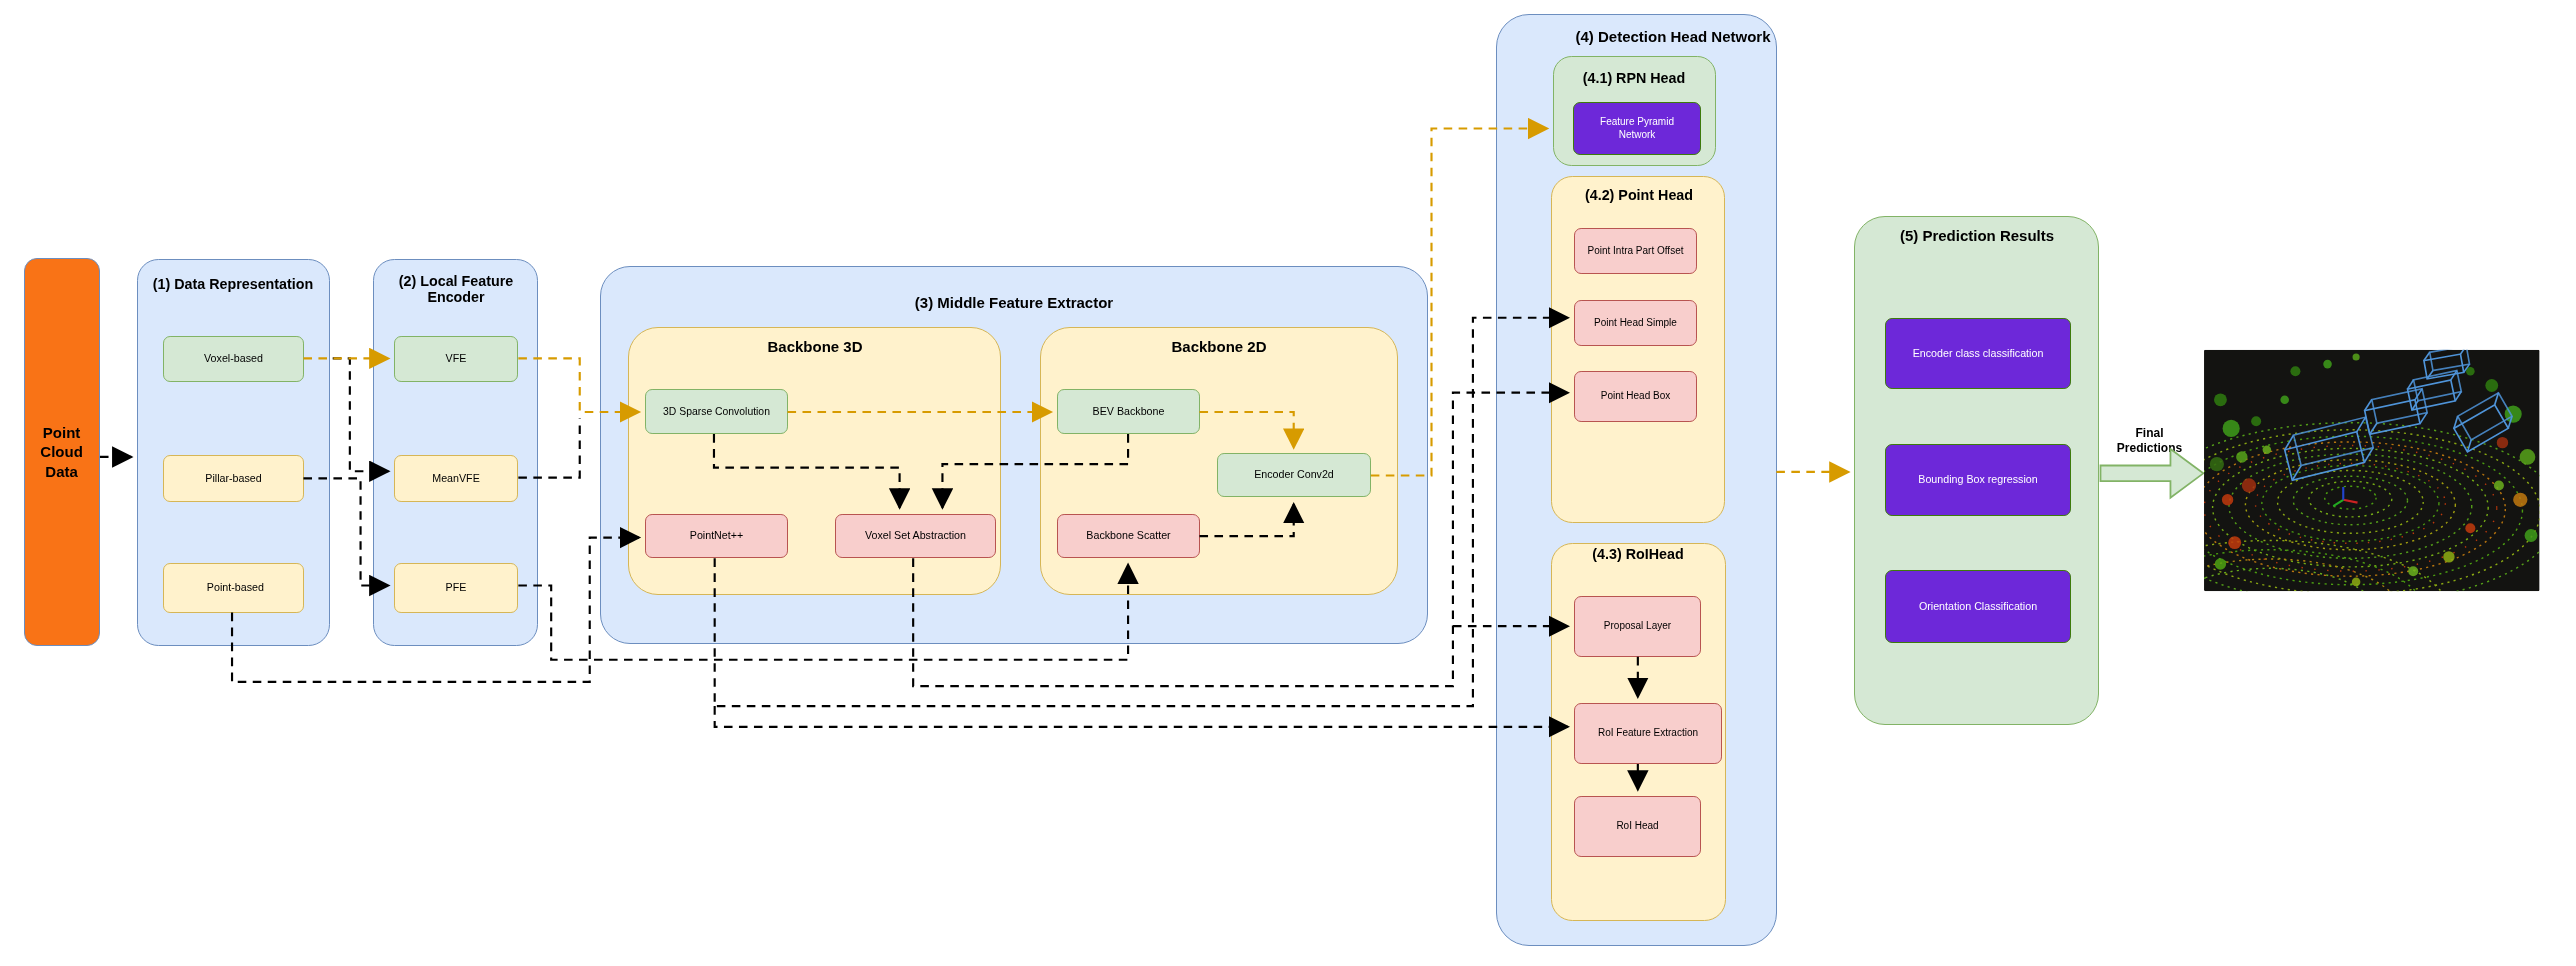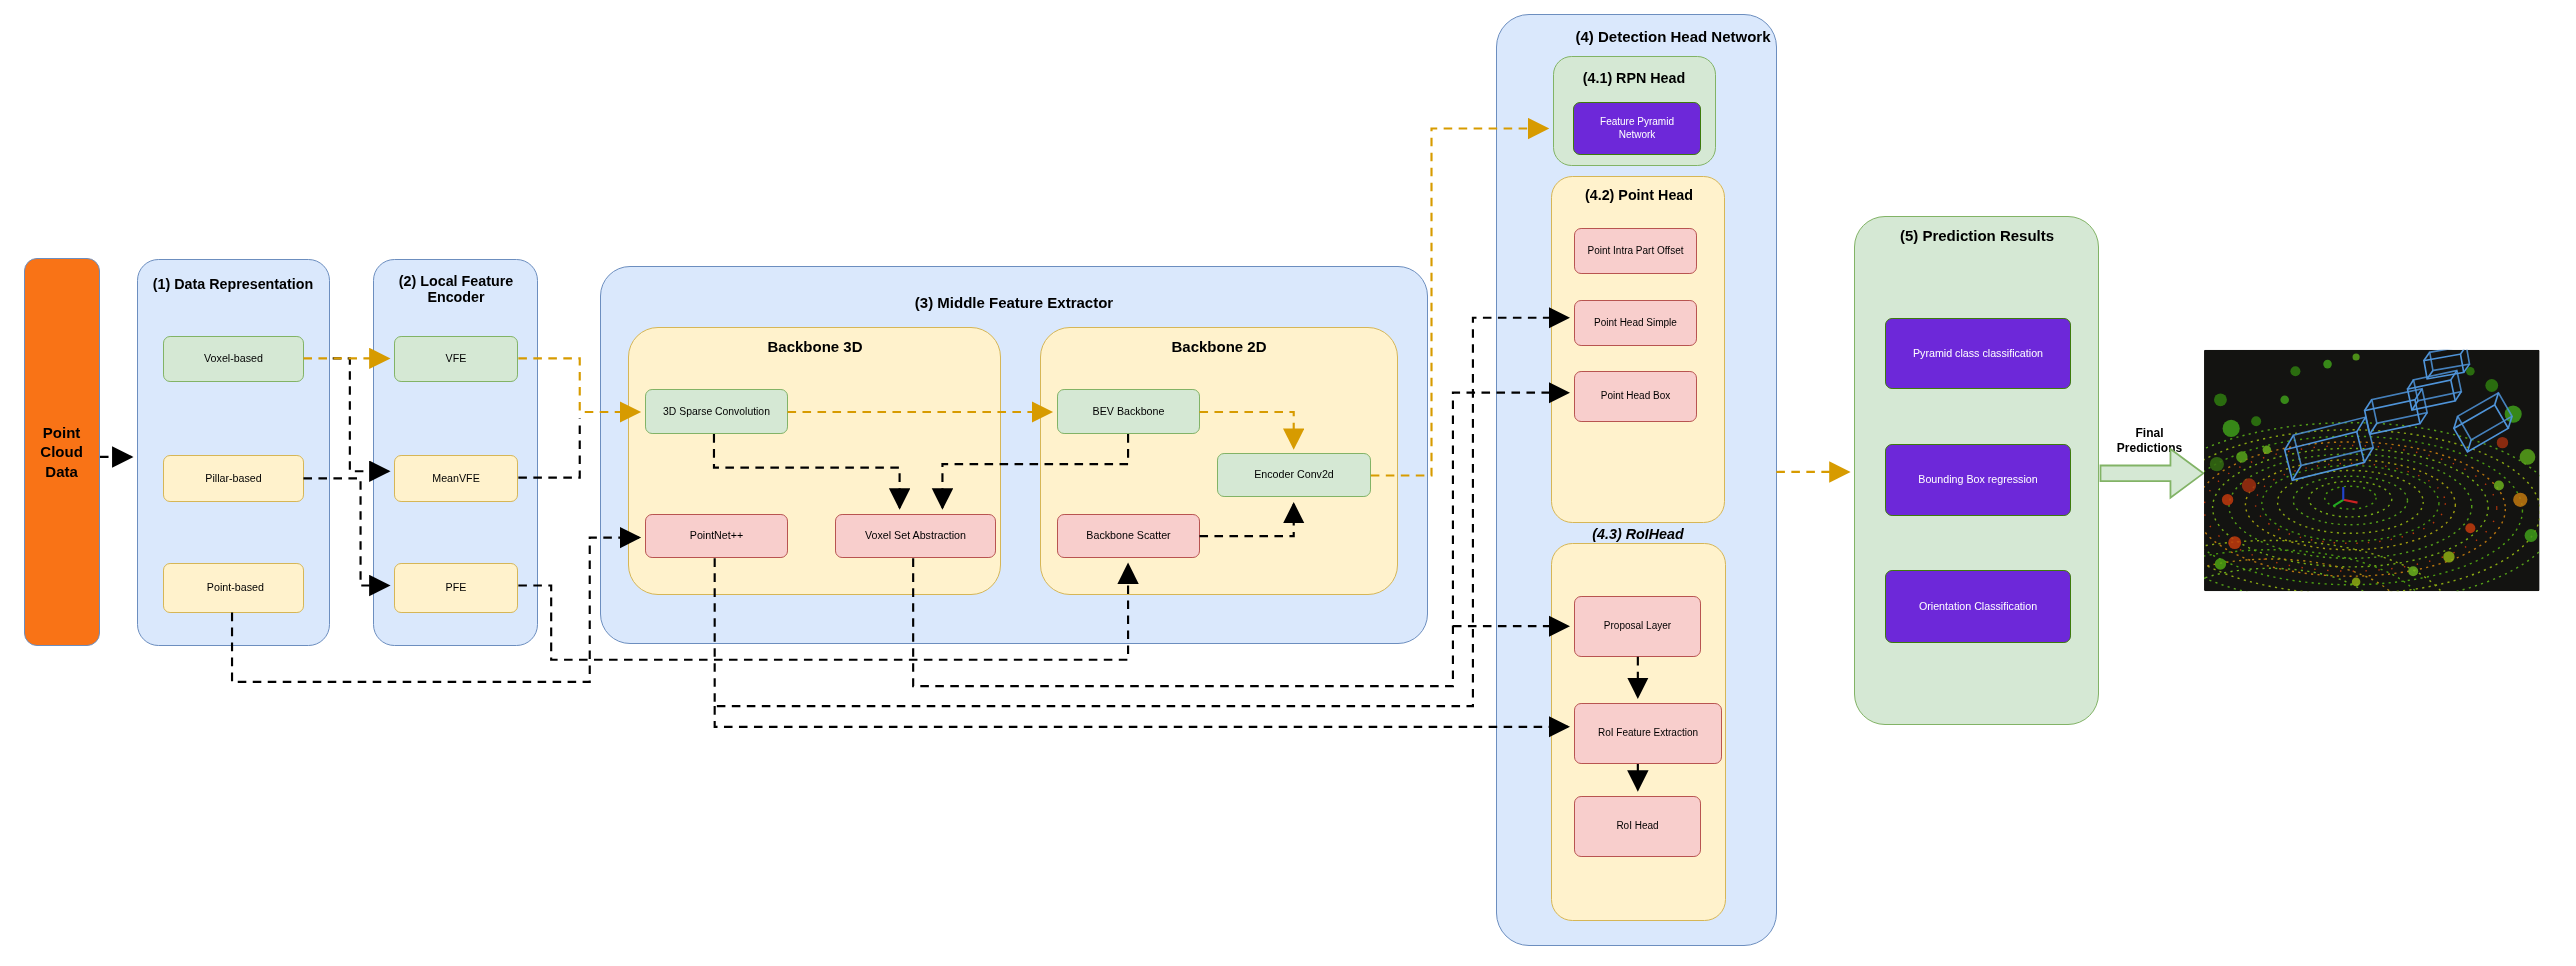--- a/index.html
+++ b/index.html
@@ -77,28 +77,28 @@
     <span>Network</span>
   </div>
 
   <div class="container yellow" style="left:1551px;top:176px;width:174px;height:347px;border-radius:21.4px;"></div>
   <div class="ctitle small" style="left:1639px;top:187px;">(4.2) Point Head</div>
   <div class="node pink" style="left:1574px;top:228px;width:123px;height:46px;font-size:10px;">Point Intra Part Offset</div>
   <div class="node pink" style="left:1574px;top:300px;width:123px;height:46px;font-size:10px;">Point Head Simple</div>
   <div class="node pink" style="left:1574px;top:371px;width:123px;height:51px;font-size:10px;">Point Head Box</div>
 
   <div class="container yellow" style="left:1551px;top:543px;width:175px;height:378px;border-radius:21.4px;"></div>
-  <div class="ctitle small" style="left:1638px;top:526px;font-style:italic;">(4.3) RoIHead</div>
+  <div class="ctitle small" style="left:1638px;top:546px;">(4.3) RoIHead</div>
   <div class="node pink" style="left:1574px;top:596px;width:127px;height:61px;font-size:10px;">Proposal Layer</div>
   <div class="node pink" style="left:1574px;top:703px;width:148px;height:61px;font-size:10px;">RoI Feature Extraction</div>
   <div class="node pink" style="left:1574px;top:796px;width:127px;height:61px;font-size:10px;">RoI Head</div>
 
   <div class="container lgreen" style="left:1854px;top:216px;width:245px;height:509px;border-radius:31px;"></div>
   <div class="ctitle" style="left:1977px;top:227px;">(5) Prediction Results</div>
-  <div class="node dgreen" style="left:1885px;top:318px;width:186px;height:71px;">Pyramid class classification</div>
+  <div class="node dgreen" style="left:1885px;top:318px;width:186px;height:71px;">Encoder class classification</div>
   <div class="node dgreen" style="left:1885px;top:444px;width:186px;height:72px;">Bounding Box regression</div>
   <div class="node dgreen" style="left:1885px;top:570px;width:186px;height:73px;">Orientation Classification</div>
 
   <div class="flabel multiline" style="left:2105px;top:426px;width:89px;">
     <span>Final</span>
     <span>Predictions</span>
   </div>
 
   <svg class="overlay" viewBox="0 0 3608 1353">
     <defs>

